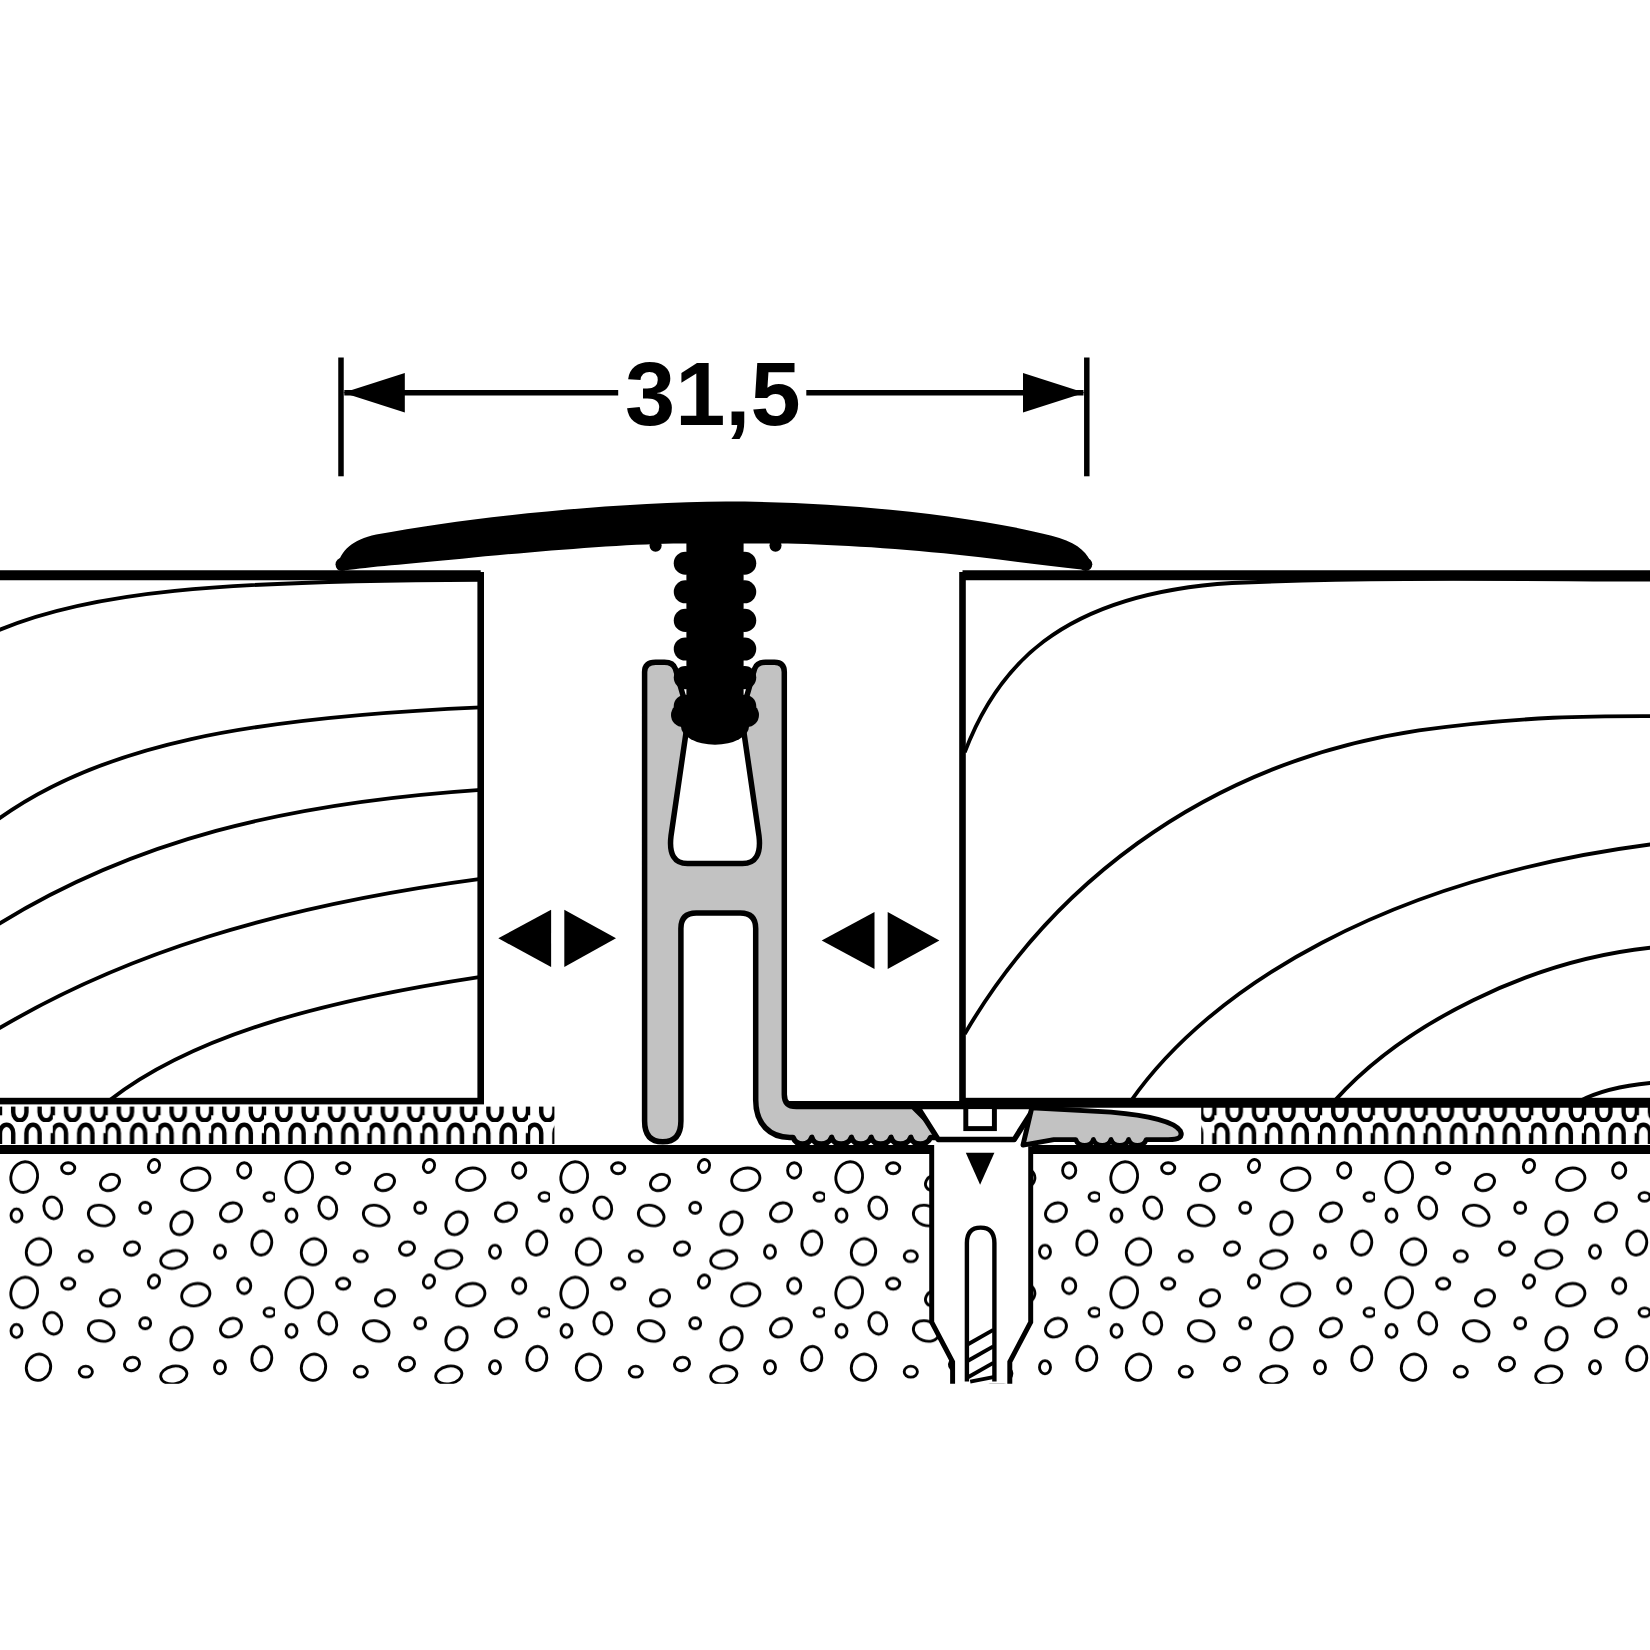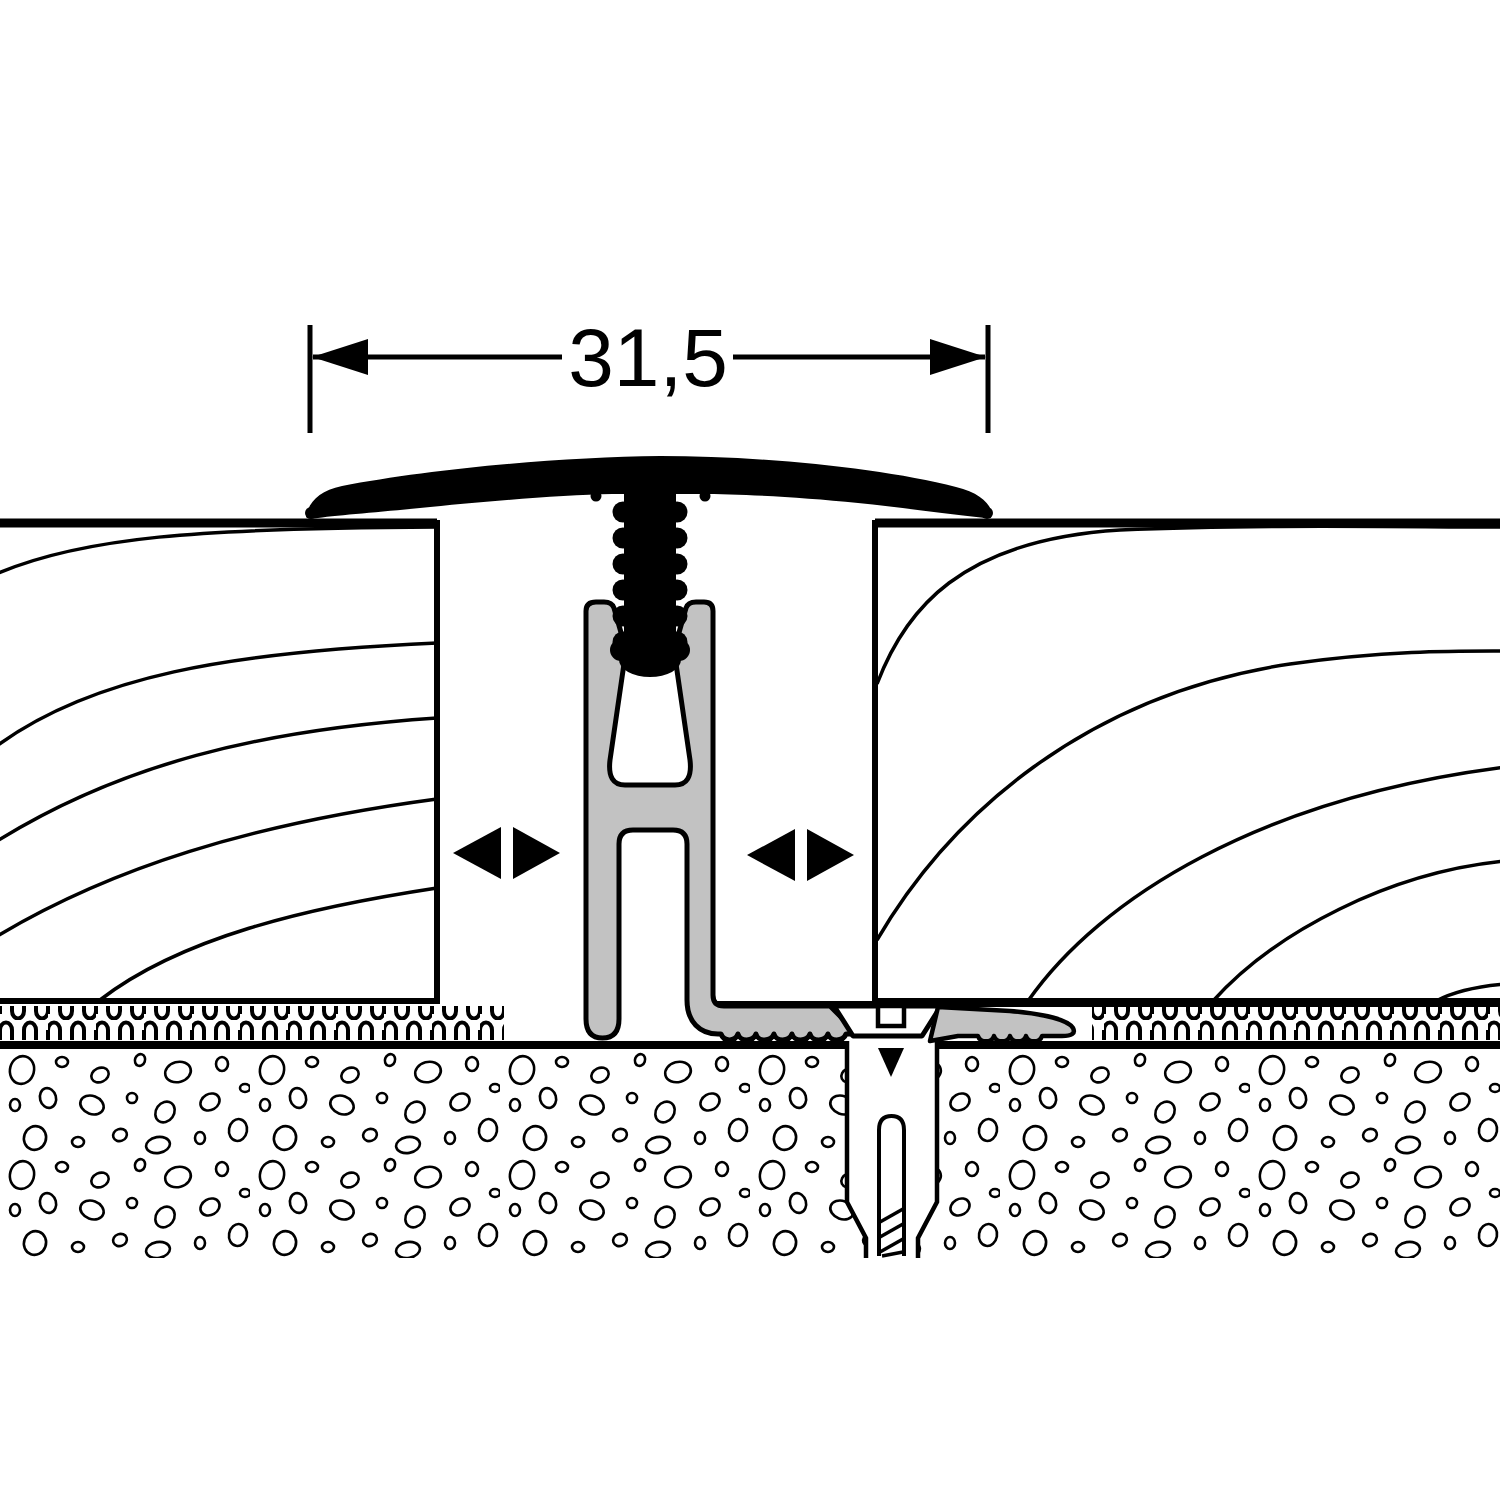--- a/index.html
+++ b/index.html
@@ -1,16 +1,16 @@
 <!DOCTYPE html>
 <html><head>
 <meta charset="utf-8">
 <style>
   html,body{margin:0;padding:0;background:#ffffff;}
-  .stage{width:1500px;height:1500px;position:relative;background:#0ea5e9;overflow:hidden;}
+  .stage{width:1500px;height:1500px;position:relative;background:#0ea5e9;overflow:hidden;font-weight:bold;}
   svg{display:block;}
   .dim-text{font-family:"Liberation Sans","DejaVu Sans",sans-serif;font-size:82px;fill:#000;}
 </style>
 </head>
 <body>
 
 <div class="stage">
 <svg width="1500" height="1500" viewBox="0 0 1500 1500">
 
   <defs>

